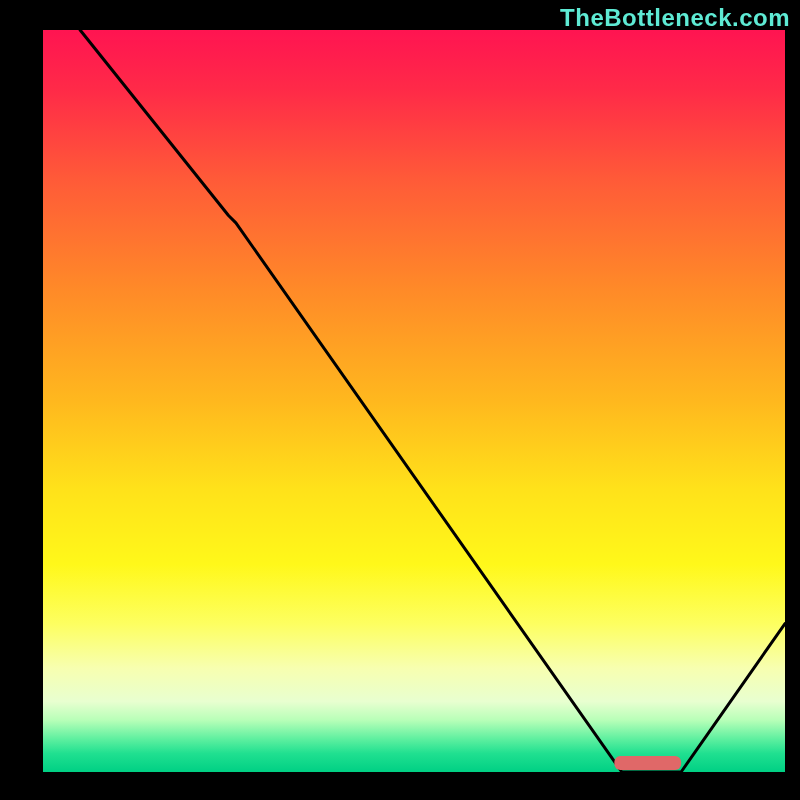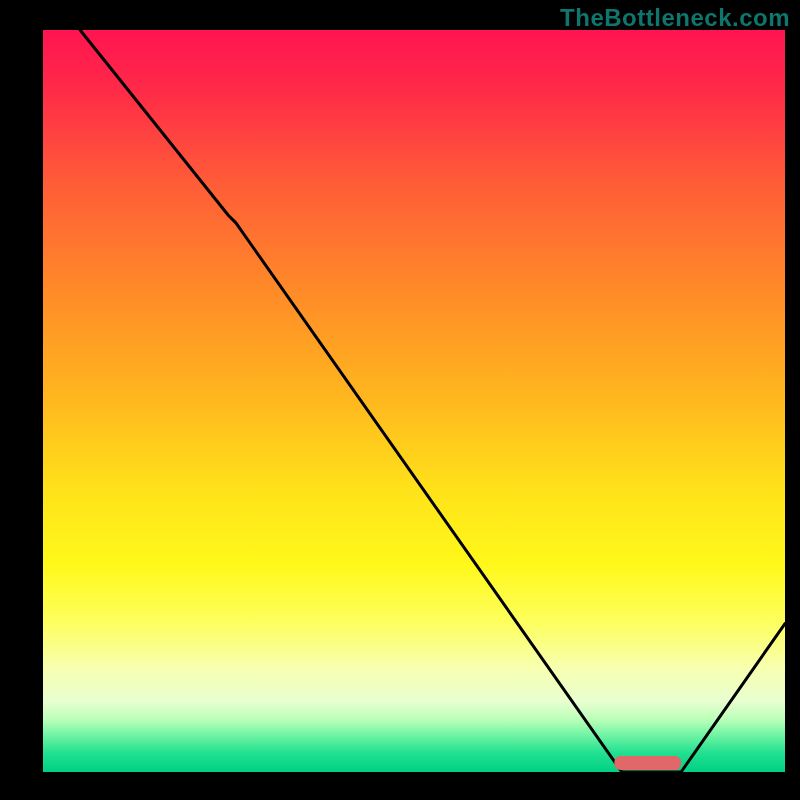--- a/index.html
+++ b/index.html
@@ -14,21 +14,21 @@
   .frame {
     position: relative;
     width: 800px;
     height: 800px;
     background: #000;
   }
   .watermark {
     position: absolute;
     top: 4px;
     right: 10px;
-    color: #0f766e;
+    color: #5eead4;
     font-size: 24px;
     font-weight: 600;
     letter-spacing: 0.5px;
     user-select: none;
   }
   svg {
     display: block;
   }
 </style>
 </head>

